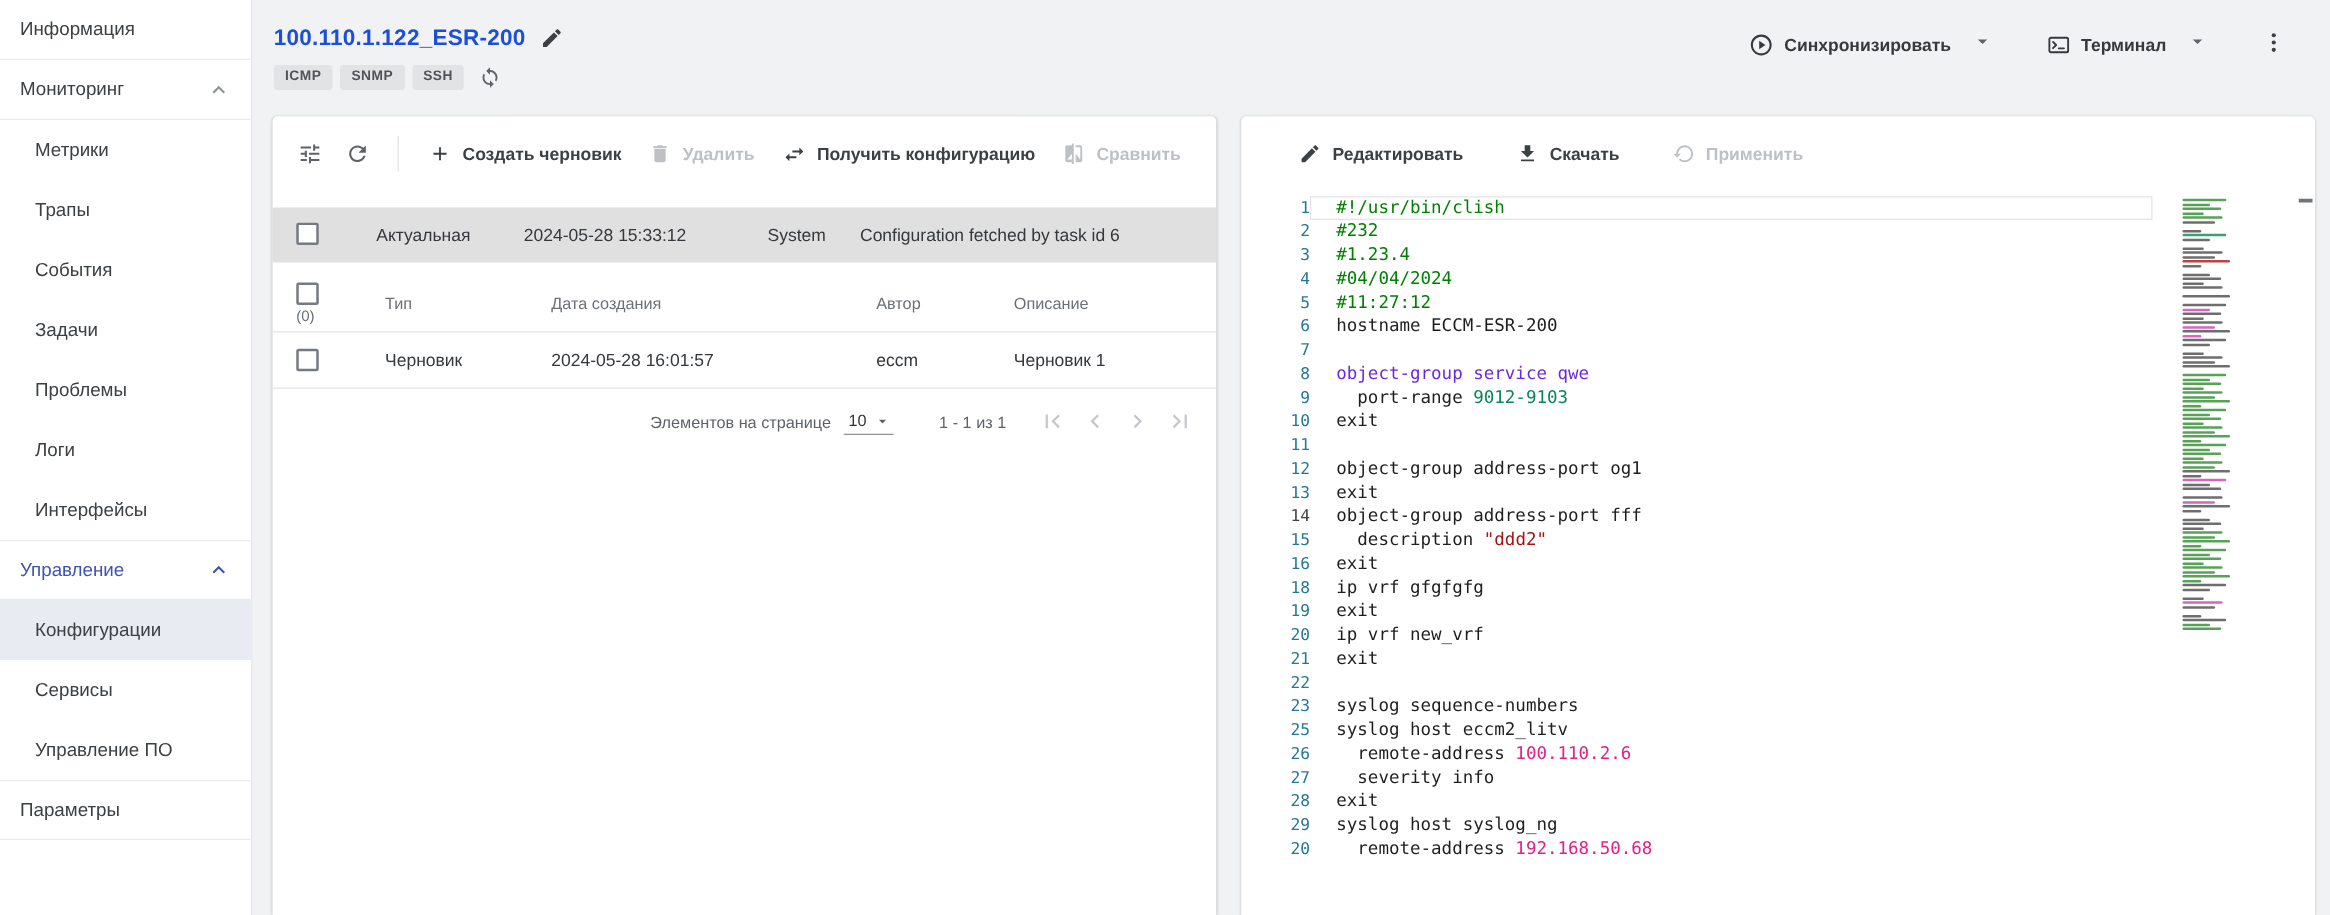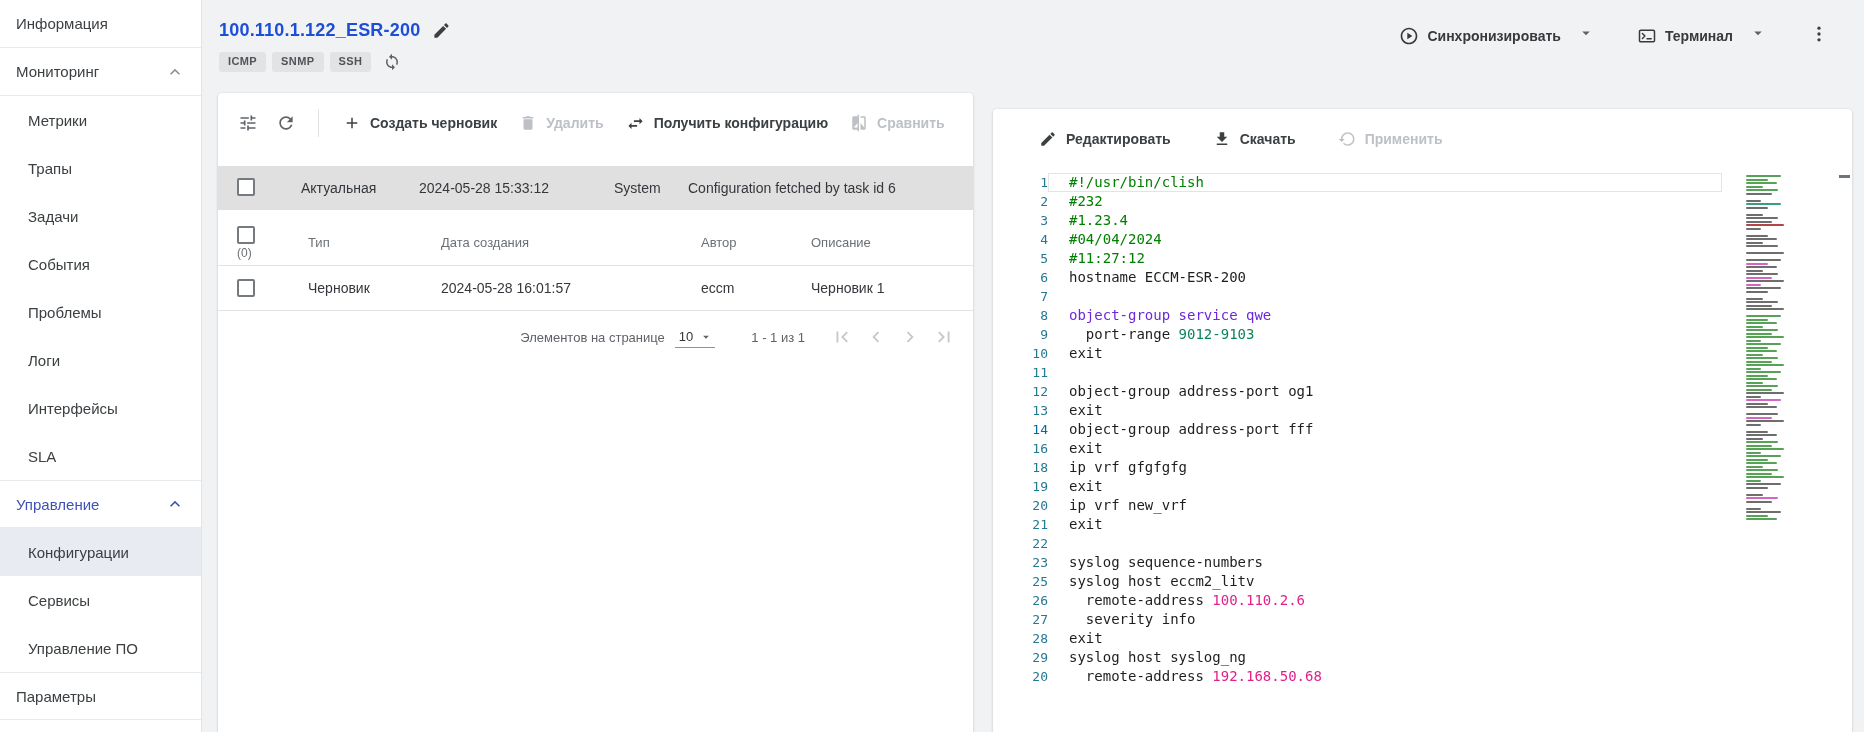--- a/index.html
+++ b/index.html
@@ -62,21 +62,21 @@
   .gap-lg { width:14px; }
 
   
   .content { flex:1; display:flex; gap:20px; padding:0 12px 0 16px; min-height:0; }
   .card {
     background:#fff; border-radius:4px 4px 0 0;
     box-shadow:0 1px 3px rgba(0,0,0,.14), 0 0 2px rgba(0,0,0,.08);
     display:flex; flex-direction:column; min-width:0;
   }
   .drafts-card { width:755px; flex-shrink:0; }
-  .editor-card { flex:1; position:relative;margin-top:16px; }
+  .editor-card { flex:1; position:relative; }
 
   
   .toolbar { height:60px; flex-shrink:0; display:flex; align-items:center; padding:0 14px; gap:6px; }
   .tbtn {
     background:none; border:none; cursor:pointer;
     display:inline-flex; align-items:center; gap:9px;
     font-family:inherit; font-size:14px; font-weight:600; color:#3c4043; padding:6px 8px;
   }
   .tbtn svg { fill:currentColor; flex-shrink:0; }
   .tbtn.disabled { color:#bdc1c5; cursor:default; }
@@ -163,48 +163,44 @@
         <span class="side-label">Метрики</span>
 
       </div>
 
       <div class="side-item sub">
         <span class="side-label">Трапы</span>
 
       </div>
 
       <div class="side-item sub">
+        <span class="side-label">События</span>
+
+      </div>
+
+      <div class="side-item sub">
         <span class="side-label">Задачи</span>
 
       </div>
 
       <div class="side-item sub">
-        <span class="side-label">События</span>
-
-      </div>
-
-      <div class="side-item sub">
         <span class="side-label">Проблемы</span>
 
       </div>
 
       <div class="side-item sub">
         <span class="side-label">Логи</span>
 
       </div>
 
       <div class="side-item sub">
         <span class="side-label">Интерфейсы</span>
 
       </div>
 
-      <div class="side-item sub">
-        <span class="side-label">SLA</span>
-
-      </div>
 
       <div class="side-item section bt bb active">
         <span class="side-label">Управление</span>
         <span class="chev">
           <svg viewBox="0 0 24 24">
             <path d="M12 8l-6 6 1.41 1.41L12 10.83l4.59 4.58L18 14z"></path>
           </svg>
         </span>
       </div>
 
@@ -428,21 +424,22 @@
               <div class="code-line"><span class="ln" style="color: rgb(35, 120, 147);">4</span><span class="lt"><span style="color: rgb(0, 128, 0);">#04/04/2024</span></span></div>
               <div class="code-line"><span class="ln" style="color: rgb(35, 120, 147);">5</span><span class="lt"><span style="color: rgb(0, 128, 0);">#11:27:12</span></span></div>
               <div class="code-line"><span class="ln" style="color: rgb(35, 120, 147);">6</span><span class="lt"><span style="color: rgb(30, 30, 30);">hostname ECCM-ESR-200</span></span></div>
               <div class="code-line"><span class="ln" style="color: rgb(35, 120, 147);">7</span><span class="lt"></span></div>
               <div class="code-line"><span class="ln" style="color: rgb(35, 120, 147);">8</span><span class="lt"><span style="color: #6d28d9;">object-group service qwe</span></span></div>
               <div class="code-line"><span class="ln" style="color: rgb(35, 120, 147);">9</span><span class="lt"><span style="color: rgb(30, 30, 30);">  port-range </span><span style="color: rgb(9, 134, 88);">9012-9103</span></span></div>
               <div class="code-line"><span class="ln" style="color: rgb(35, 120, 147);">10</span><span class="lt"><span style="color: rgb(30, 30, 30);">exit</span></span></div>
               <div class="code-line"><span class="ln" style="color: rgb(35, 120, 147);">11</span><span class="lt"></span></div>
               <div class="code-line"><span class="ln" style="color: rgb(35, 120, 147);">12</span><span class="lt"><span style="color: rgb(30, 30, 30);">object-group address-port og1</span></span></div>
               <div class="code-line"><span class="ln" style="color: rgb(35, 120, 147);">13</span><span class="lt"><span style="color: rgb(30, 30, 30);">exit</span></span></div>
-              <div class="code-line"><span class="ln" style="color: #0369a1;">14</span><span class="lt"><span style="color: rgb(30, 30, 30);">object-group address-port fff</span></span></div>
+              <div class="code-line"><span class="ln" style="color: #404040;">14</span><span class="lt"><span style="color: rgb(30, 30, 30);">object-group address-port fff</span></span></div>
+              <div class="code-line"><span class="ln" style="color: rgb(35, 120, 147);">15</span><span class="lt"><span style="color: rgb(30, 30, 30);">  description </span><span style="color: rgb(163, 21, 21);">"ddd2"</span></span></div>
               <div class="code-line"><span class="ln" style="color: rgb(35, 120, 147);">16</span><span class="lt"><span style="color: rgb(30, 30, 30);">exit</span></span></div>
               <div class="code-line"><span class="ln" style="color: rgb(35, 120, 147);">18</span><span class="lt"><span style="color: rgb(30, 30, 30);">ip vrf gfgfgfg</span></span></div>
               <div class="code-line"><span class="ln" style="color: rgb(35, 120, 147);">19</span><span class="lt"><span style="color: rgb(30, 30, 30);">exit</span></span></div>
               <div class="code-line"><span class="ln" style="color: rgb(35, 120, 147);">20</span><span class="lt"><span style="color: rgb(30, 30, 30);">ip vrf new_vrf</span></span></div>
               <div class="code-line"><span class="ln" style="color: rgb(35, 120, 147);">21</span><span class="lt"><span style="color: rgb(30, 30, 30);">exit</span></span></div>
               <div class="code-line"><span class="ln" style="color: rgb(35, 120, 147);">22</span><span class="lt"></span></div>
               <div class="code-line"><span class="ln" style="color: rgb(35, 120, 147);">23</span><span class="lt"><span style="color: rgb(30, 30, 30);">syslog sequence-numbers</span></span></div>
               <div class="code-line"><span class="ln" style="color: rgb(35, 120, 147);">25</span><span class="lt"><span style="color: rgb(30, 30, 30);">syslog host eccm2_litv</span></span></div>
               <div class="code-line"><span class="ln" style="color: rgb(35, 120, 147);">26</span><span class="lt"><span style="color: rgb(30, 30, 30);">  remote-address </span><span style="color: rgb(224, 33, 138);">100.110.2.6</span></span></div>
               <div class="code-line"><span class="ln" style="color: rgb(35, 120, 147);">27</span><span class="lt"><span style="color: rgb(30, 30, 30);">  severity info</span></span></div>

